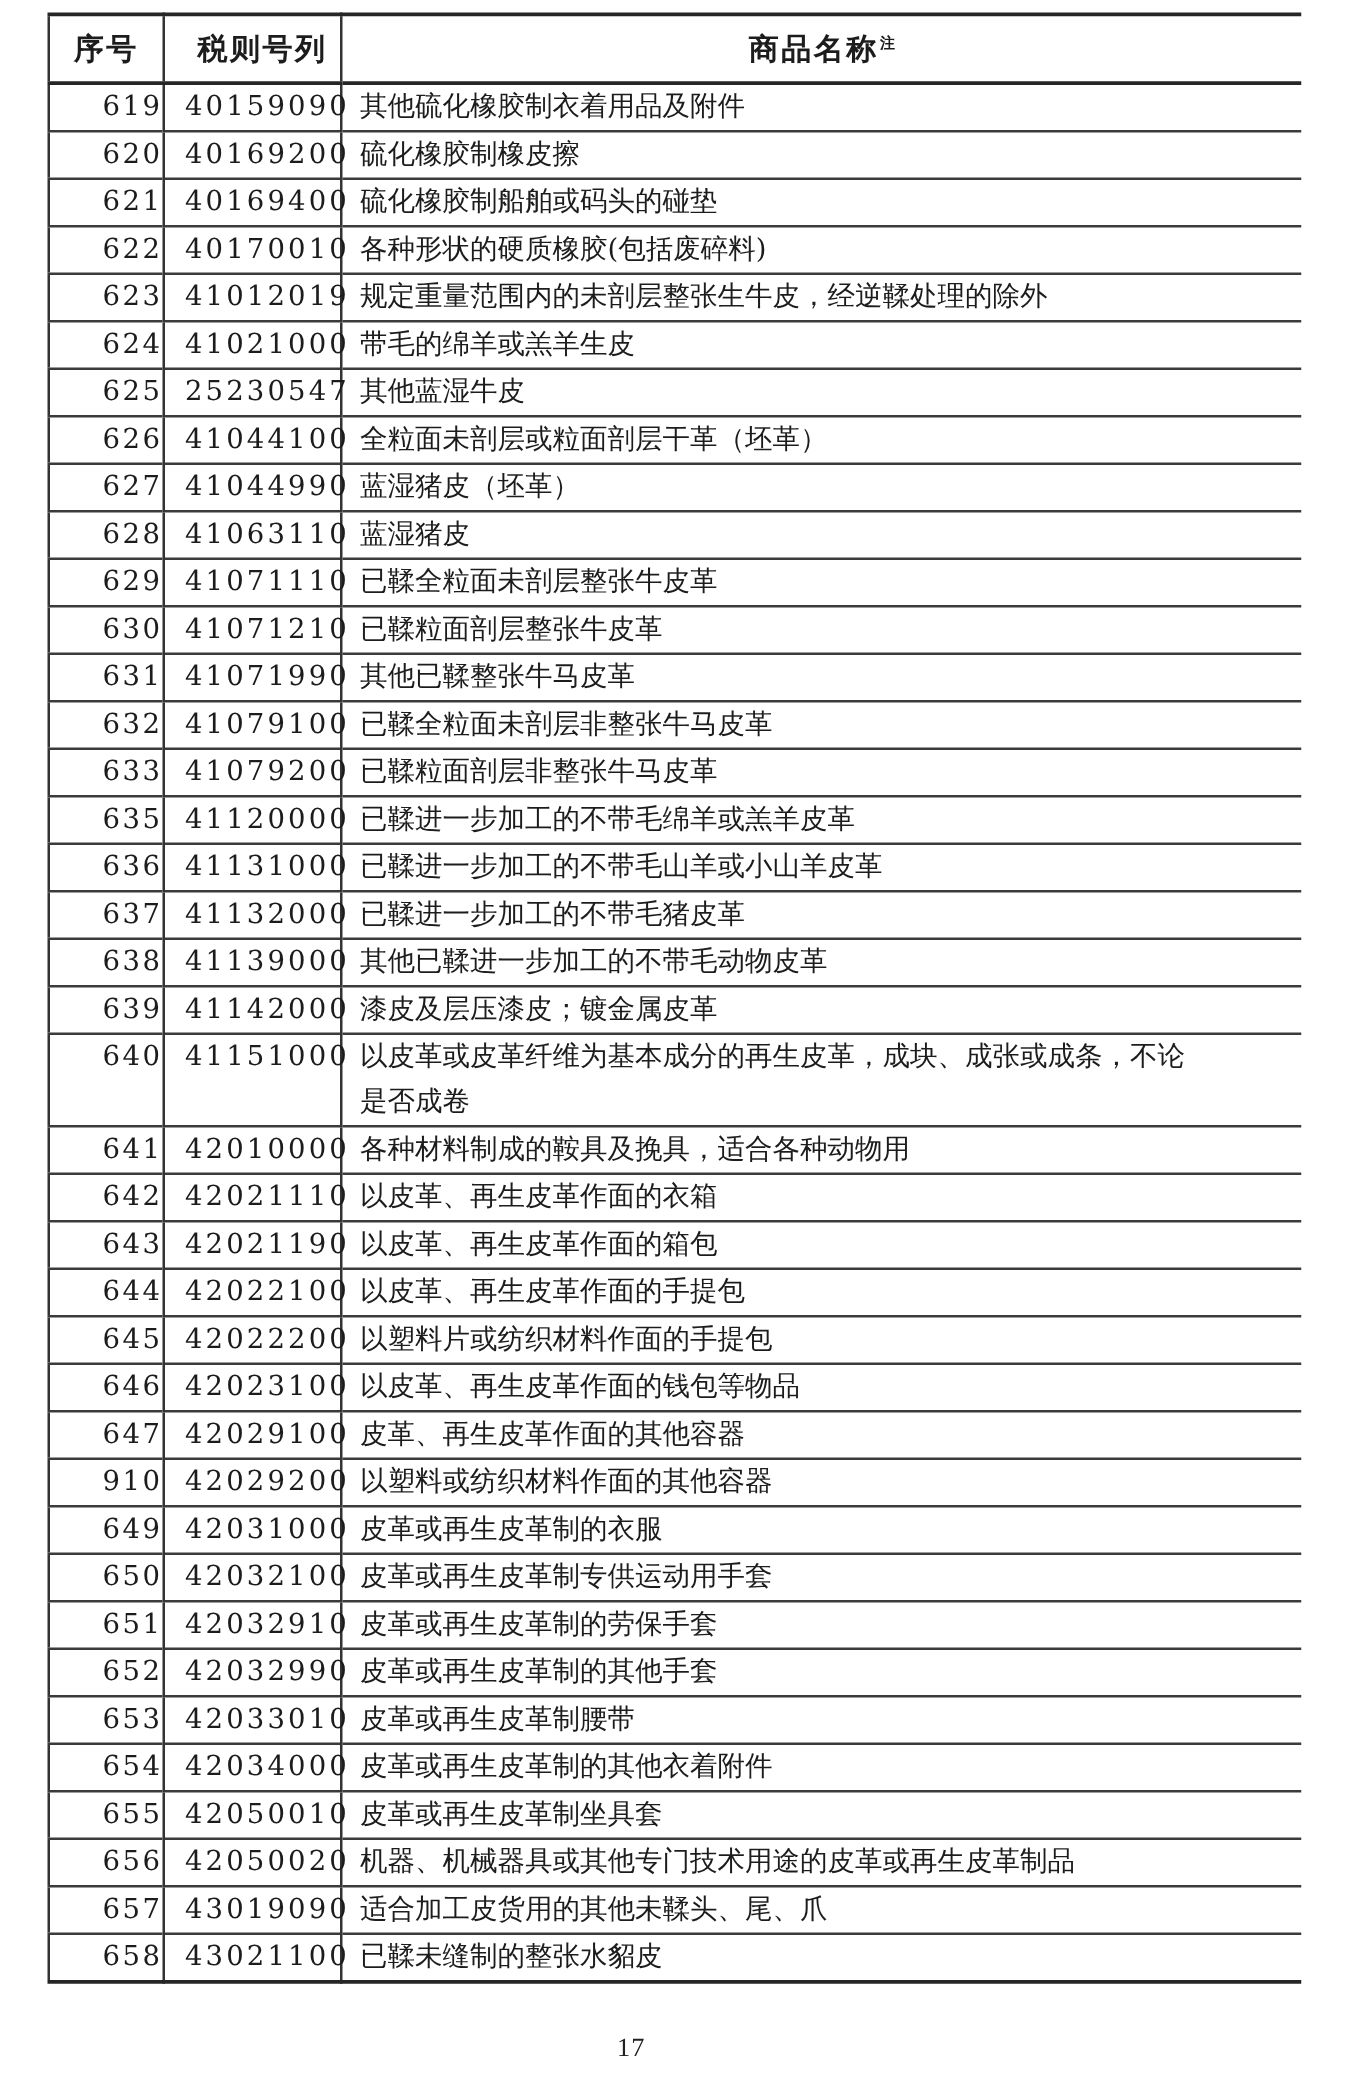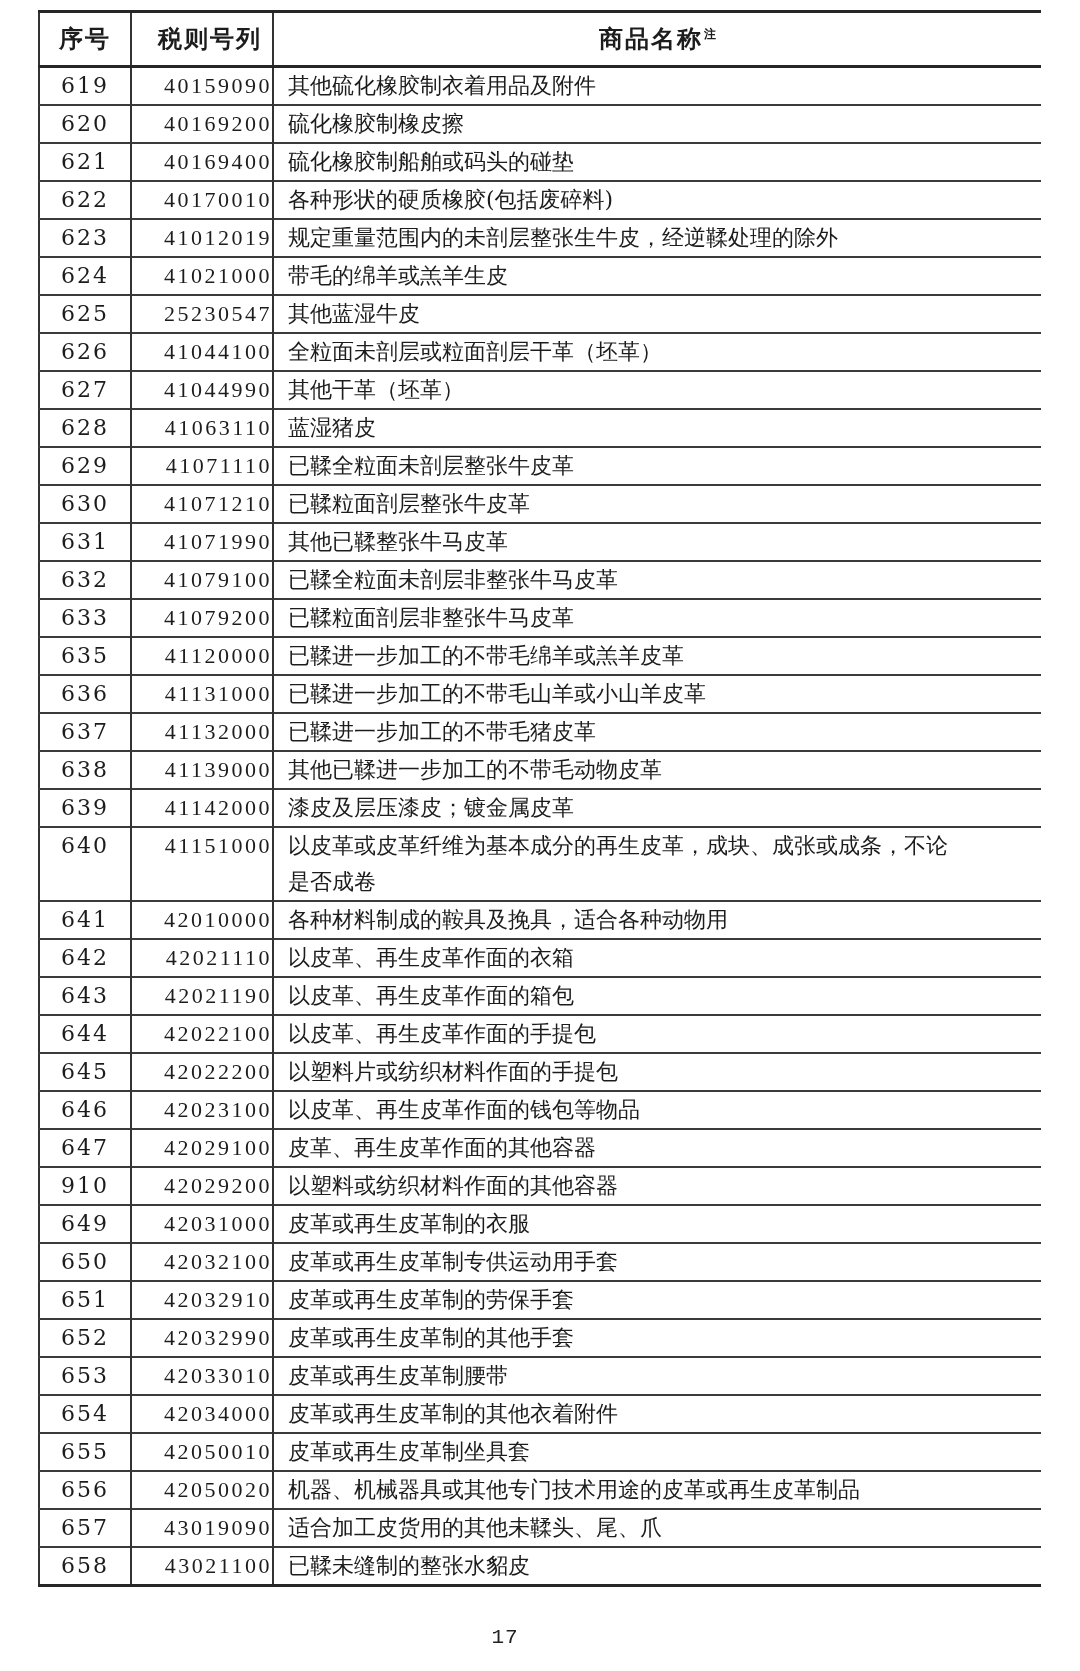--- a/index.html
+++ b/index.html
@@ -53,28 +53,27 @@
   tbody td {
     border-top: 2px solid #3b3b3b;
     padding: 0;
     vertical-align: top;
     line-height: 36px;
     font-size: 22px;
     white-space: pre-wrap;
   }
   tbody tr:first-child td { border-top: none; }
   td.cell-serial {
-    text-align: center;
+    text-align: right;
     letter-spacing: 2px;
     border-radius: 11px;
   }
   td.cell-code {
     text-align: right;
     letter-spacing: 2.5px;
-    font-family: Liberation Serif, serif;
   }
   td.cell-name {
     text-align: left;
     padding-left: 14px;
     padding-right: 6px;
   }
   .hdr-note {
     font-size: 12px;
     font-weight: bold;
     vertical-align: super;
@@ -83,21 +82,21 @@
   }
   .page-number {
     position: absolute;
     left: 0;
     top: 1626px;
     width: 1010px;
     text-align: center;
     font-size: 21px;
     letter-spacing: 1px;
     color: #222222;
-    font-family: Liberation Mono, monospace;
+    font-family: Liberation Serif, serif;
   }
 </style>
 </head>
 <body>
 
 <div class="table-wrap">
   <table class="tariff">
     <colgroup>
       <col class="c-serial">
       <col class="c-code">
@@ -155,21 +154,21 @@
 
   <tr>
     <td class="cell-serial">626</td>
     <td class="cell-code">41044100</td>
     <td class="cell-name">全粒面未剖层或粒面剖层干革（坯革）</td>
   </tr>
 
   <tr>
     <td class="cell-serial">627</td>
     <td class="cell-code">41044990</td>
-    <td class="cell-name">其他干革（坯革）</td>
+    <td class="cell-name">蓝湿猪皮（坯革）</td>
   </tr>
 
   <tr>
     <td class="cell-serial">628</td>
     <td class="cell-code">41063110</td>
     <td class="cell-name">蓝湿猪皮</td>
   </tr>
 
   <tr>
     <td class="cell-serial">629</td>

